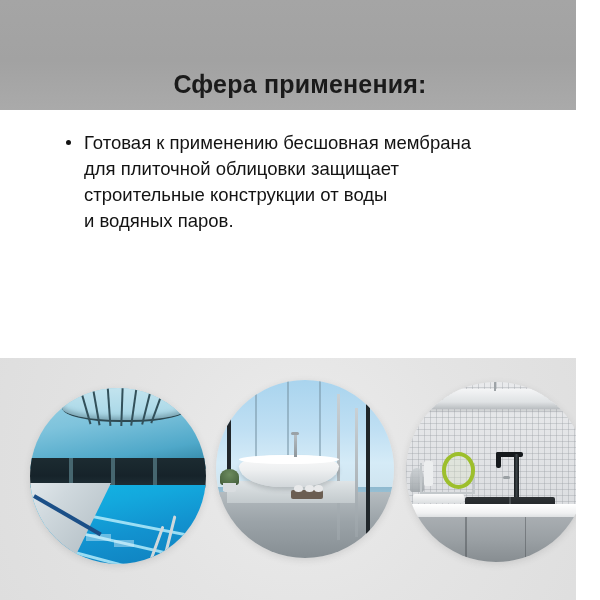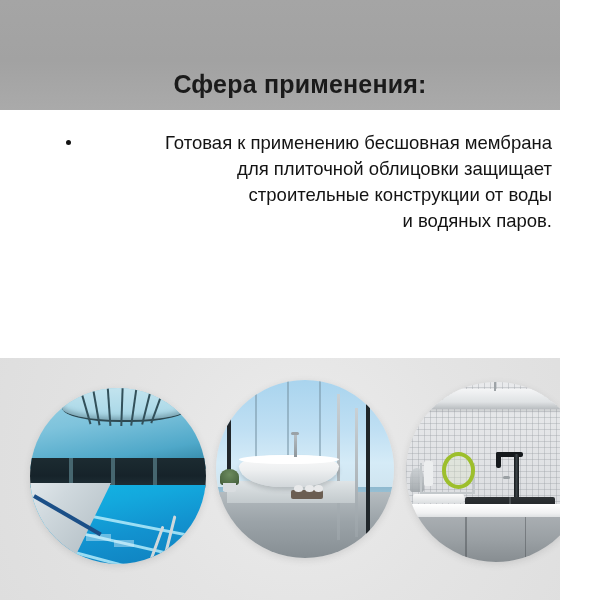--- a/index.html
+++ b/index.html
@@ -7,20 +7,21 @@
     padding: 0;
     background: #ffffff;
   }
   #slide {
     position: relative;
     width: 560px;
     height: 600px;
     overflow: hidden;
     background: #ffffff;
     font-family: "Liberation Sans", "DejaVu Sans", sans-serif;
+    padding-left: 16px;
   }
 
   
   .header-band {
     position: absolute;
     left: 0;
     top: 0;
     width: 600px;
     height: 110px;
     background: linear-gradient(180deg, #a5a5a5 0%, #a2a2a2 55%, #aaaaaa 100%);
@@ -71,21 +72,20 @@
     left: 4px;
     top: 10px;
     width: 5px;
     height: 5px;
     background: #131313;
     border-radius: 50%;
   }
   .bullet-text {
     display: block;
     white-space: pre-line;
-    text-align: right;
   }
 
   
   .photo-strip {
     position: absolute;
     left: 0;
     top: 358px;
     width: 600px;
     height: 242px;
     background: radial-gradient(circle at 50% 42%, #ececec 0%, #e4e4e4 48%, #dedede 100%);

